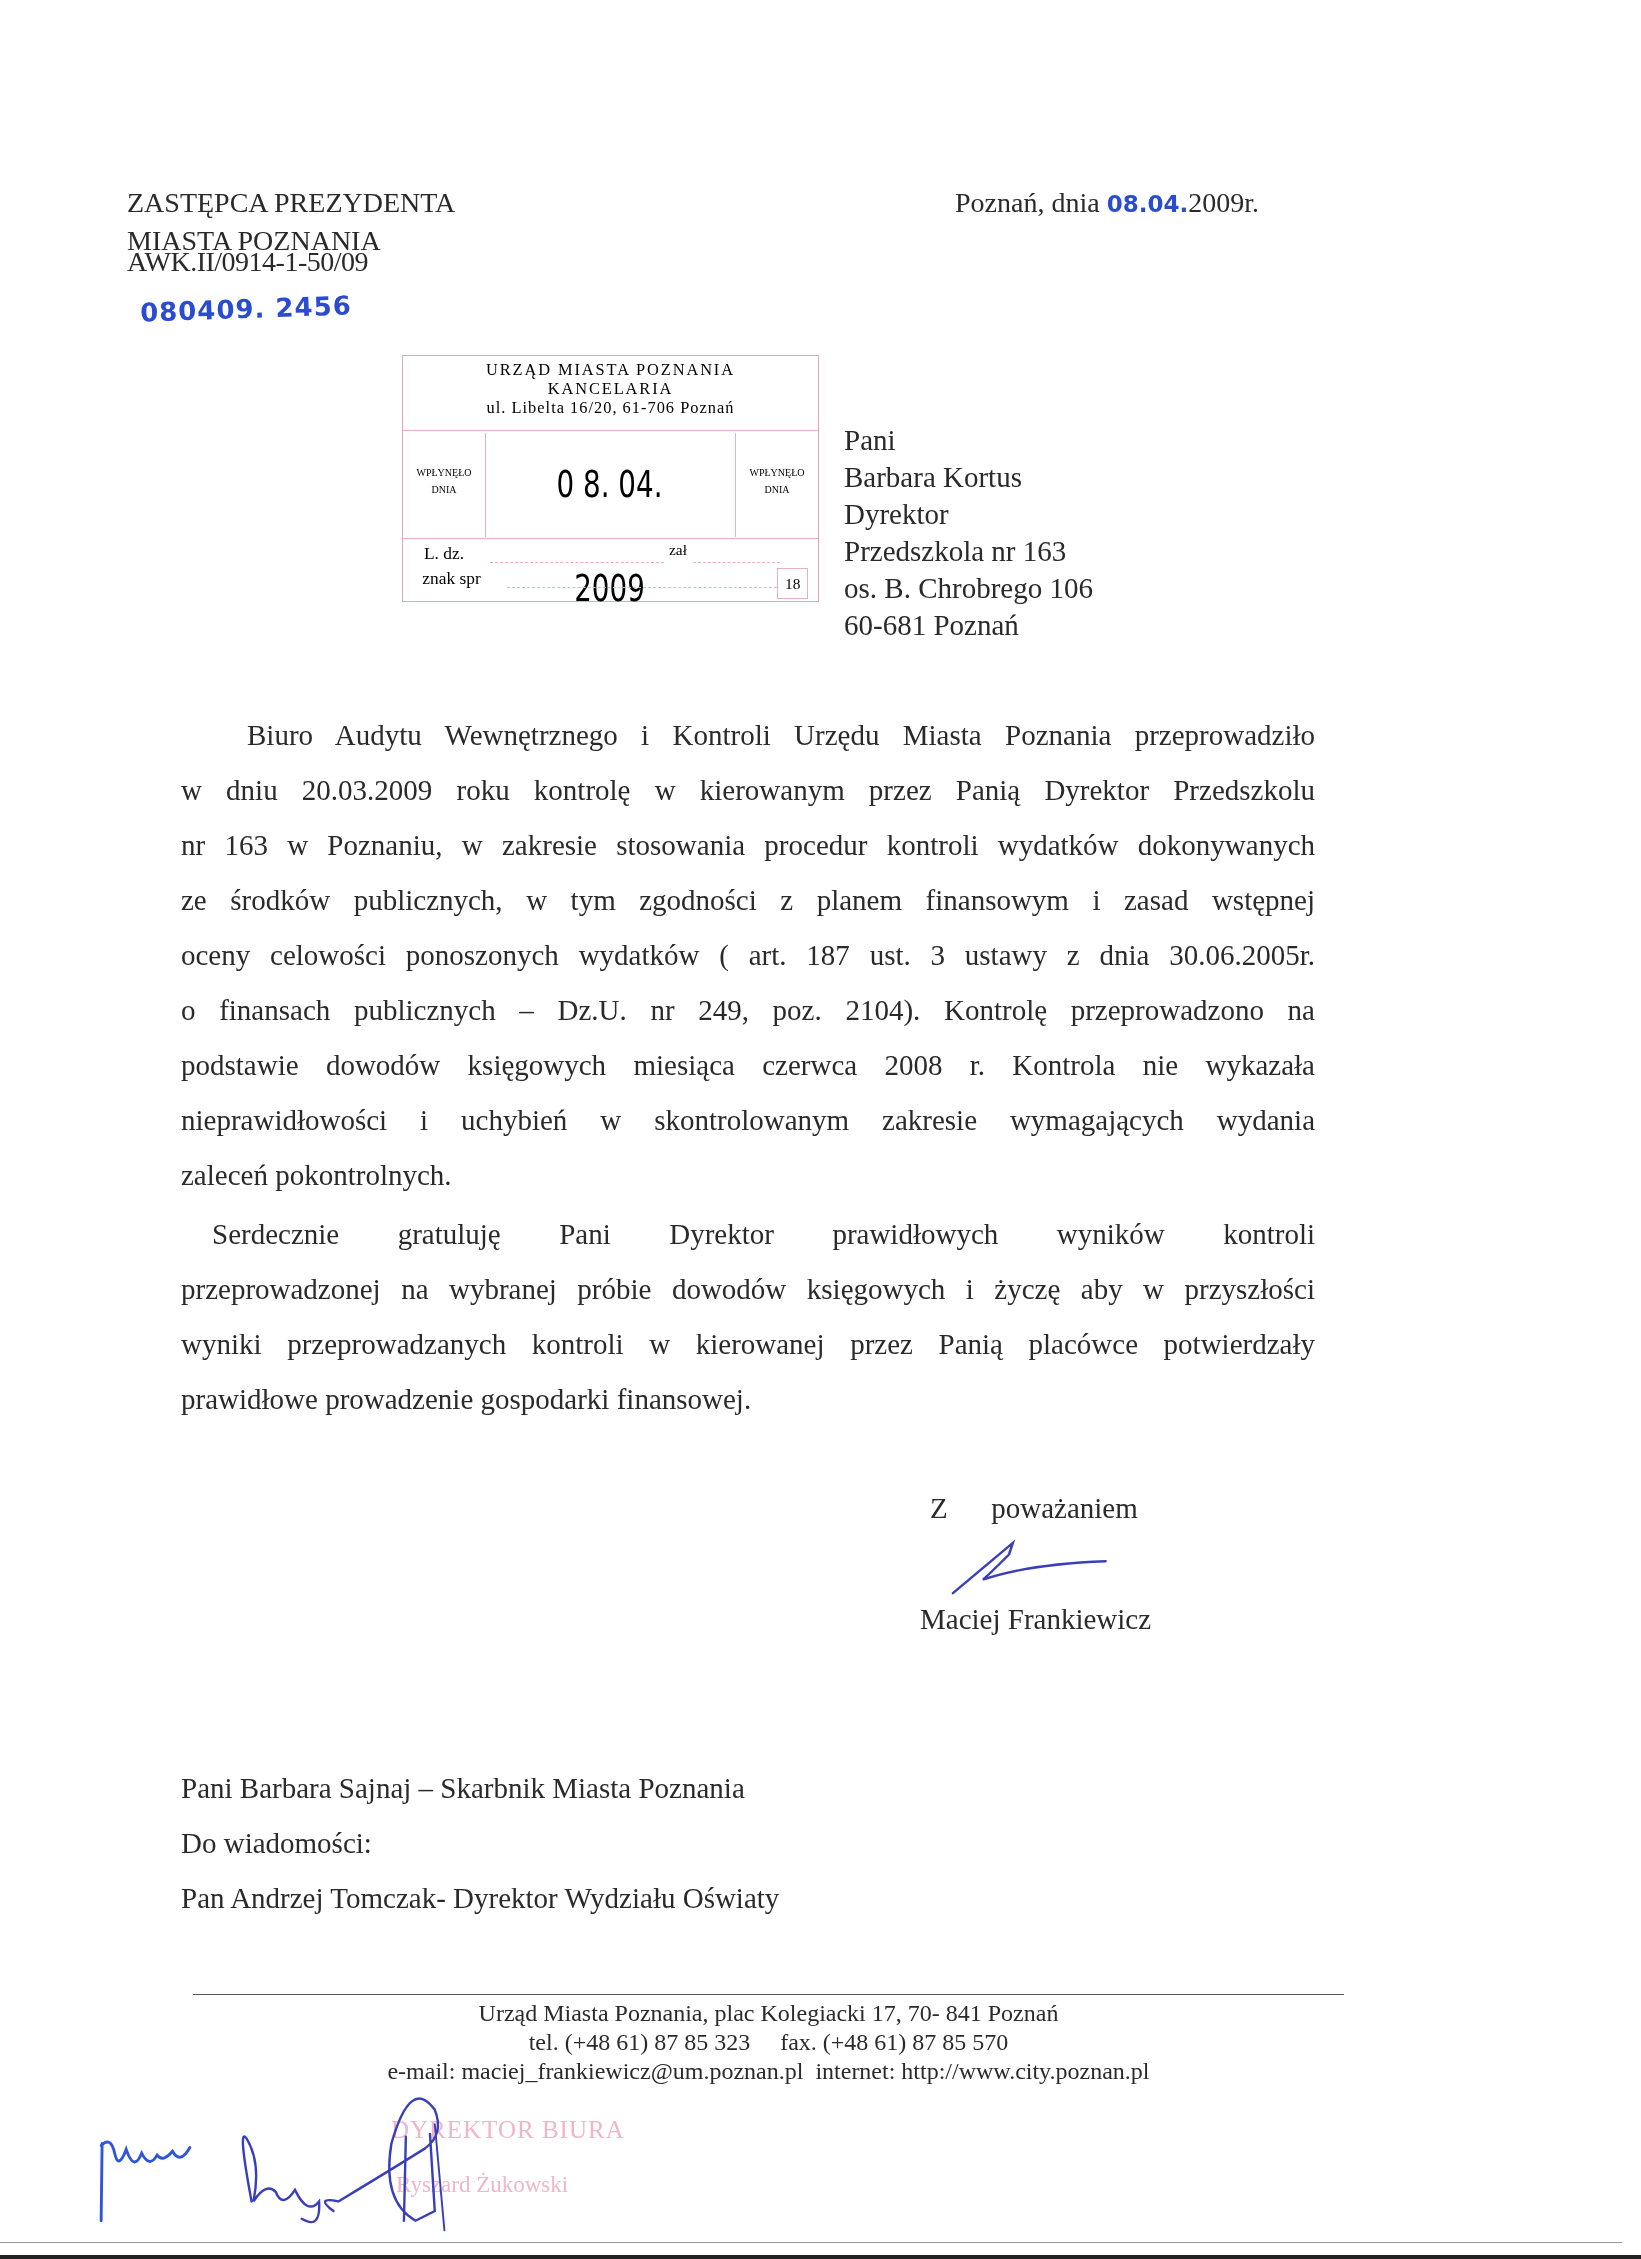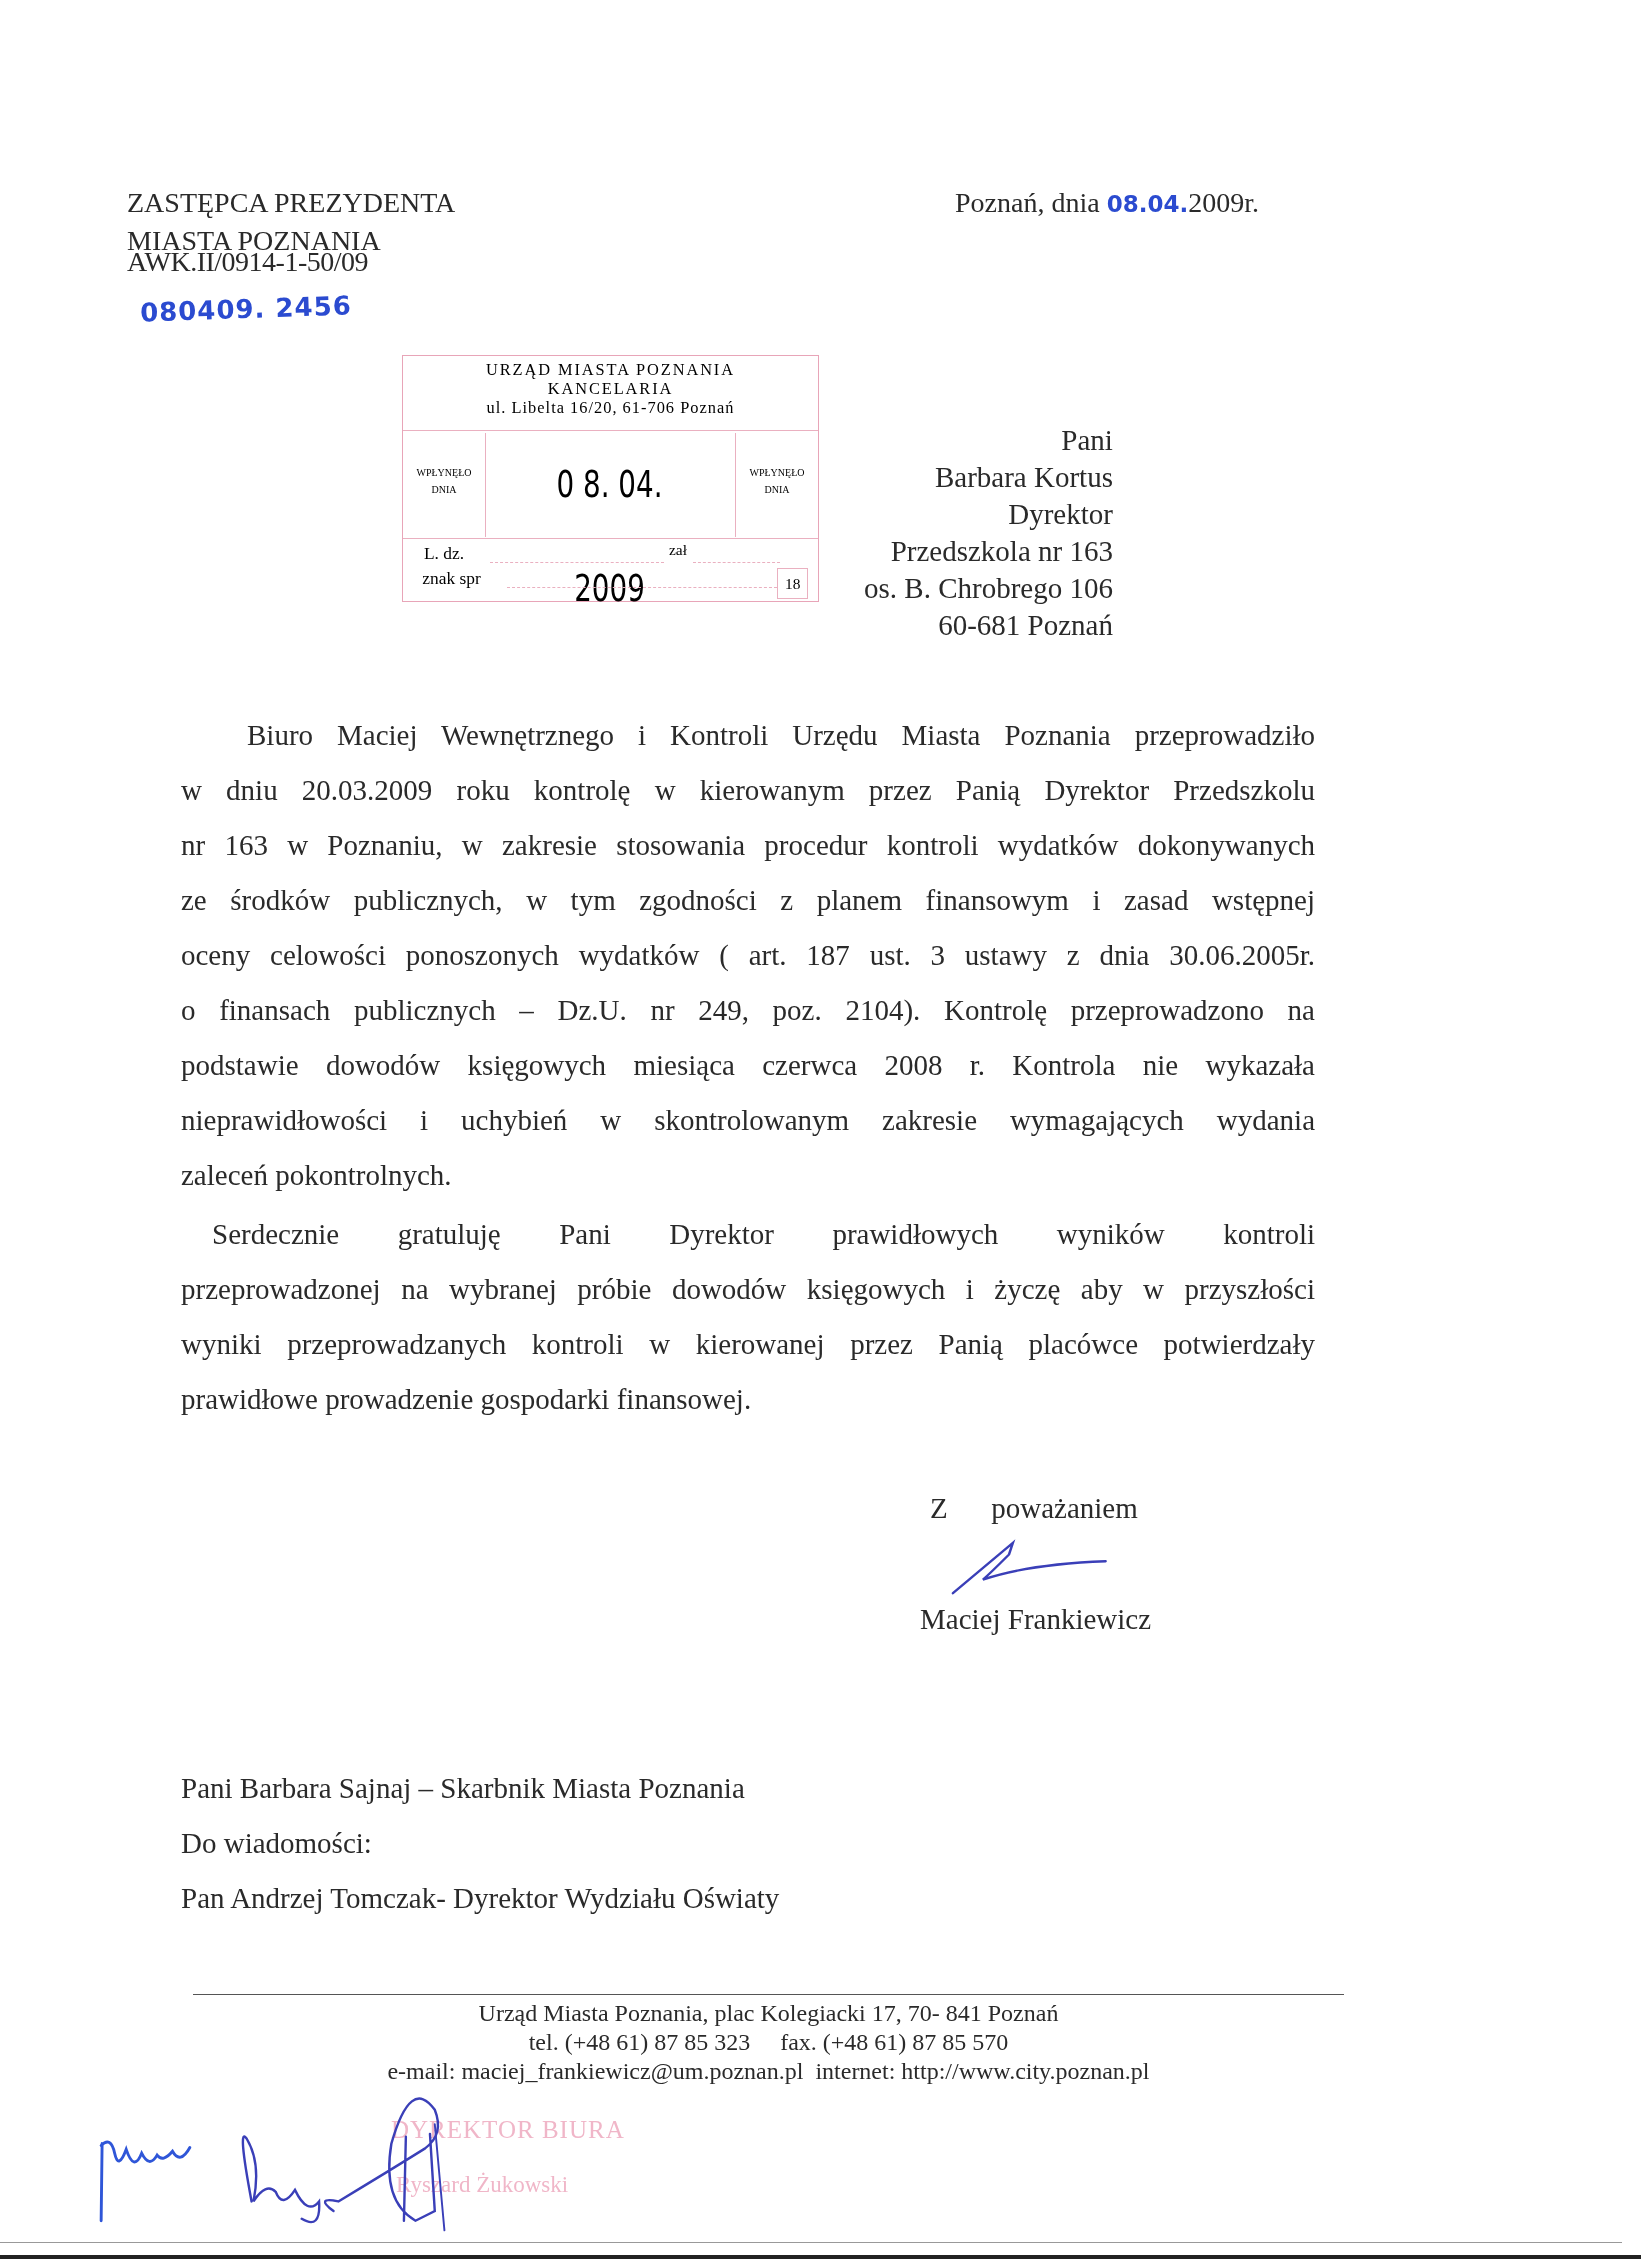--- a/index.html
+++ b/index.html
@@ -71,31 +71,31 @@
     <span class="ldz">L. dz.</span>
     <span class="line1"></span>
     <span class="zal">zał</span>
     <span class="line2"></span>
     <span class="znak">znak spr</span>
     <span class="line3"></span>
     <span class="box18">18</span>
   </div>
 </div>
 
-<div class="abs addr" style="left:864px; top:422px;text-align:right;">
+<div class="abs addr" style="left:844px; top:422px;">
   <div>Pani</div>
   <div>Barbara Kortus</div>
   <div>Dyrektor</div>
   <div>Przedszkola nr 163</div>
   <div>os. B. Chrobrego 106</div>
   <div>60-681 Poznań</div>
 </div>
 
 <div class="body-p" style="top:708px;">
-  <span class="ln" style="padding-left:66px;">Biuro Maciej Wewnętrznego i Kontroli Urzędu Miasta Poznania przeprowadziło</span>
+  <span class="ln" style="padding-left:66px;">Biuro Audytu Wewnętrznego i Kontroli Urzędu Miasta Poznania przeprowadziło</span>
   <span class="ln">w dniu 20.03.2009 roku kontrolę w kierowanym przez Panią Dyrektor Przedszkolu</span>
   <span class="ln">nr 163 w Poznaniu, w zakresie stosowania procedur kontroli wydatków dokonywanych</span>
   <span class="ln">ze środków publicznych, w tym zgodności z planem finansowym i zasad wstępnej</span>
   <span class="ln">oceny celowości ponoszonych wydatków ( art. 187 ust.  3 ustawy z dnia 30.06.2005r.</span>
   <span class="ln">o finansach publicznych – Dz.U. nr 249, poz. 2104). Kontrolę przeprowadzono na</span>
   <span class="ln">podstawie dowodów księgowych miesiąca czerwca  2008 r. Kontrola nie wykazała</span>
   <span class="ln">nieprawidłowości i uchybień w skontrolowanym zakresie wymagających wydania</span>
   <span class="ln last">zaleceń pokontrolnych.</span>
 </div>
 

